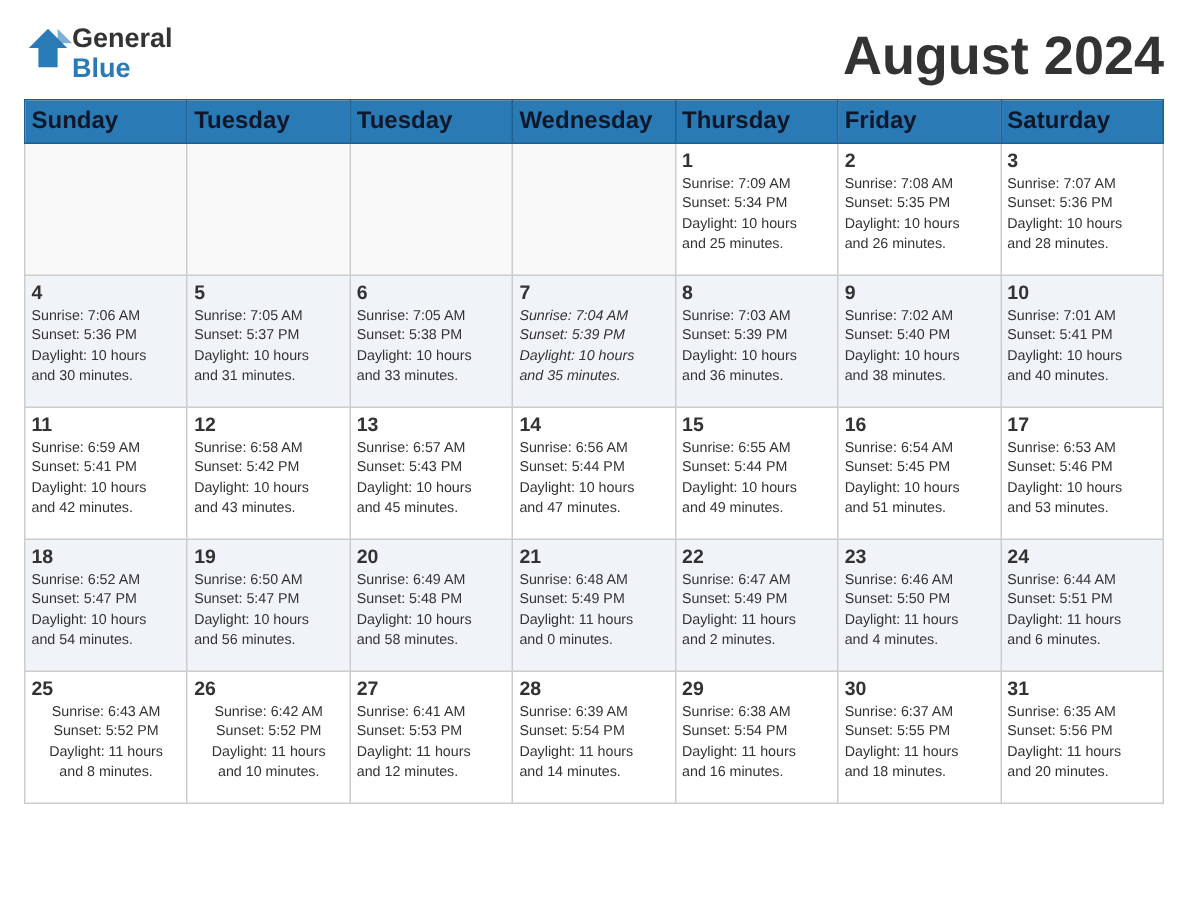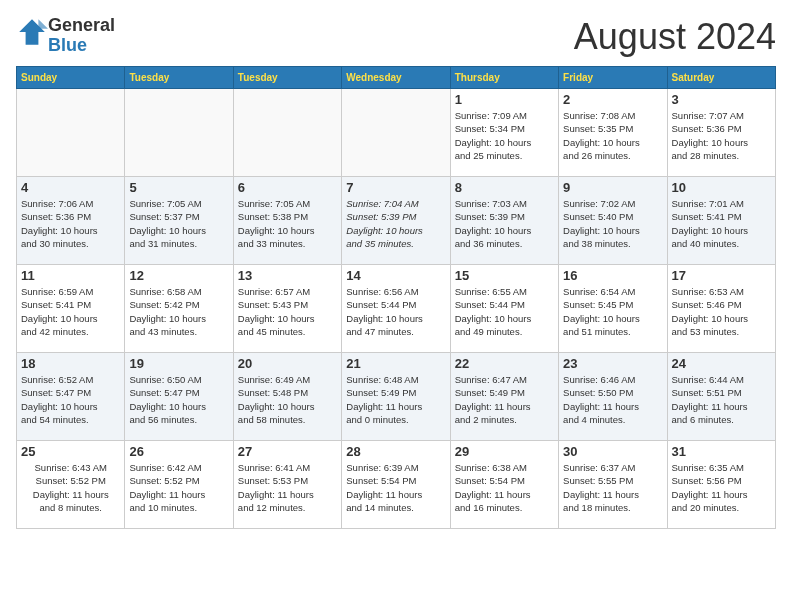--- a/index.html
+++ b/index.html
@@ -30,37 +30,37 @@
     .logo-text .blue { color: #2a7ab5; }
     .logo-icon {
       width: 32px;
       height: 32px;
     }
     .title-area {
       text-align: right;
     }
     .month-title {
       font-size: 36px;
-      font-weight: normal;
+      font-weight: bold;
       color: #333;
       margin-left: 48px;
     }
     .subtitle {
       font-size: 14px;
       color: #555;
     }
     .calendar {
       width: 100%;
       border-collapse: collapse;
       border: 1px solid #ccc;
     }
     .calendar th {
       background: #2a7ab5;
-      color: #fde047;
-      font-size: 10px;
+      color: #0f172a;
+      font-size: 16px;
       font-weight: bold;
       padding: 5px 4px;
       text-align: left;
       border: 1px solid #1e6090;
     }
     .calendar td {
       width: 14.28%;
       vertical-align: top;
       padding: 3px 4px;
       border: 1px solid #ccc;
@@ -304,21 +304,21 @@
       <tr>
         <td>
           <div class="day-number">25</div>
           <div class="day-info" style="white-space: pre-line; text-align: center;">Sunrise: 6:43 AM
 Sunset: 5:52 PM
 Daylight: 11 hours
 and 8 minutes.</div>
         </td>
         <td>
           <div class="day-number">26</div>
-          <div class="day-info" style="white-space: pre-line;">Sunrise: 6:42 AM
+          <div class="day-info" style="white-space: pre-line; text-align: center;">Sunrise: 6:42 AM
 Sunset: 5:52 PM
 Daylight: 11 hours
 and 10 minutes.</div>
         </td>
         <td>
           <div class="day-number">27</div>
           <div class="day-info" style="white-space: pre-line;">Sunrise: 6:41 AM
 Sunset: 5:53 PM
 Daylight: 11 hours
 and 12 minutes.</div>

